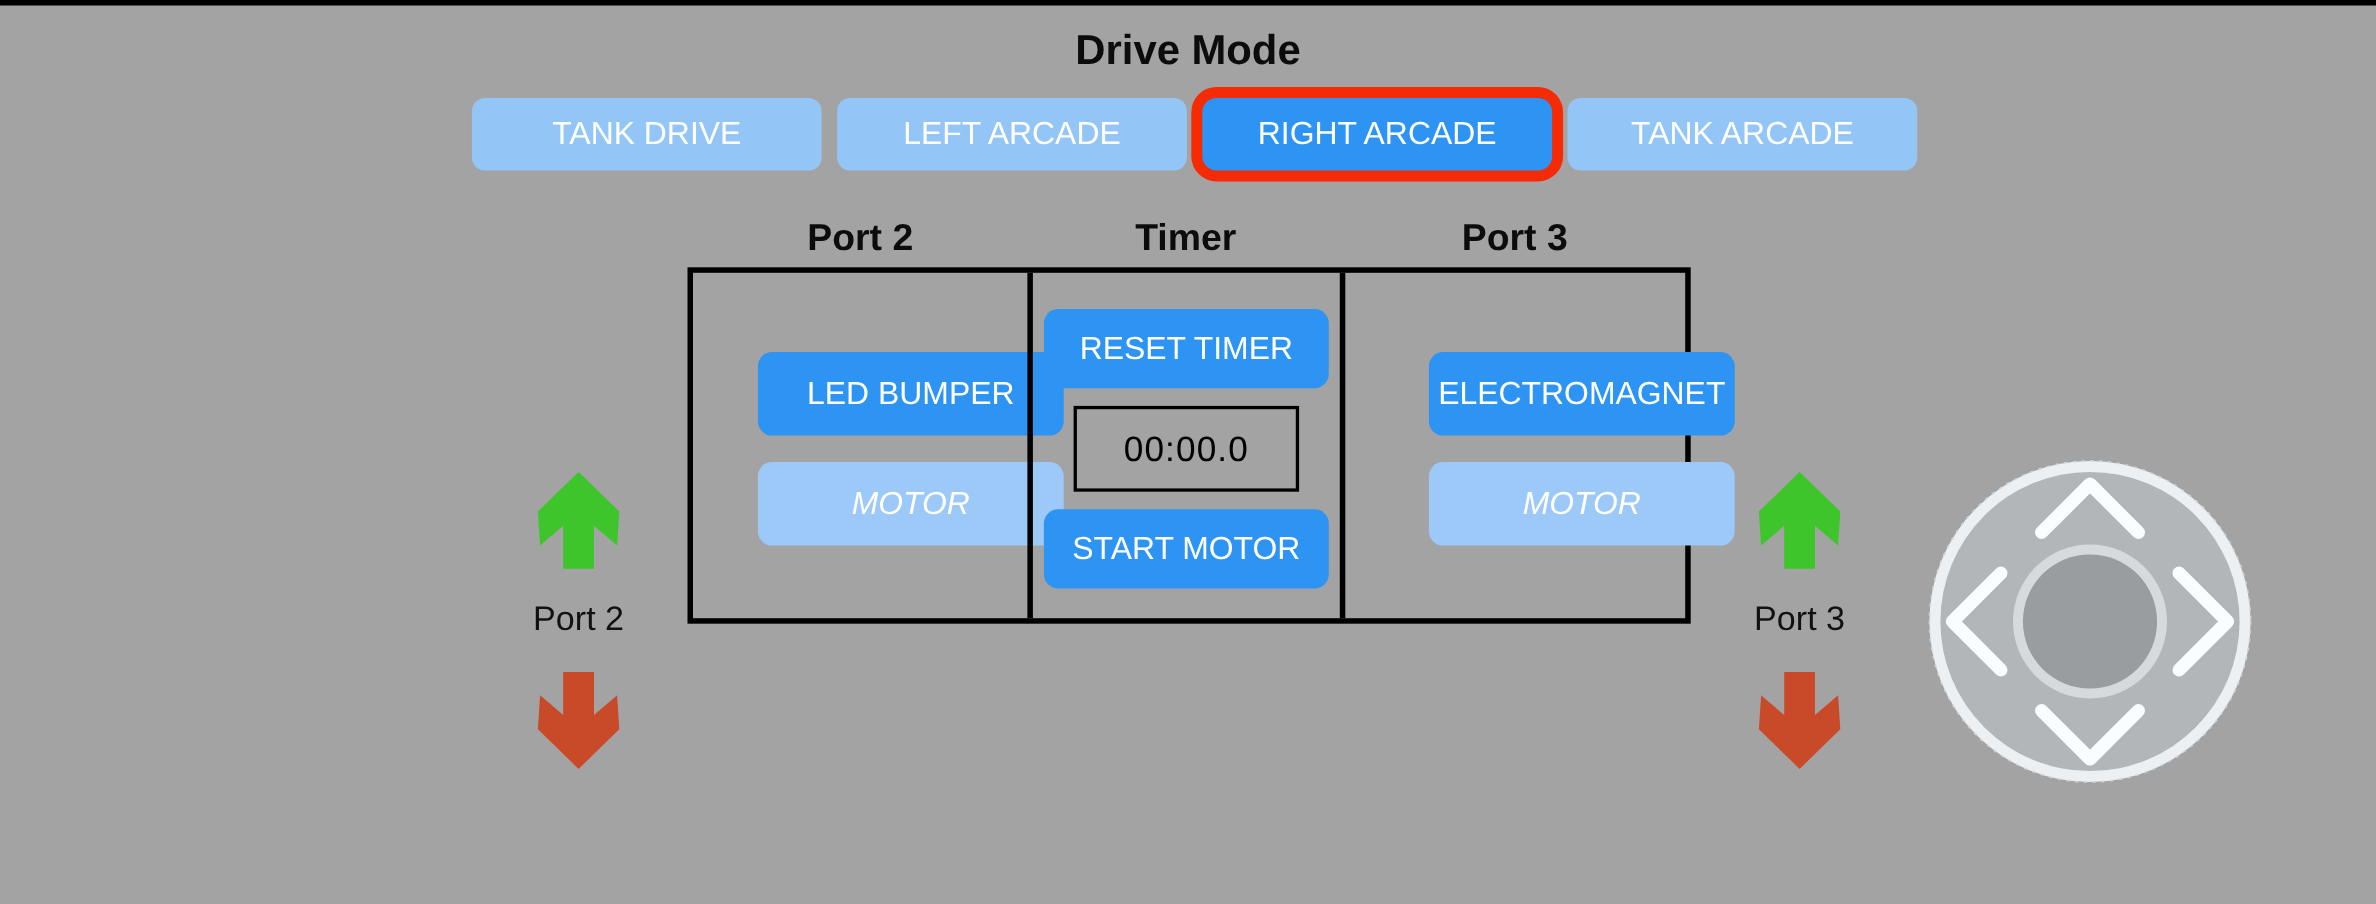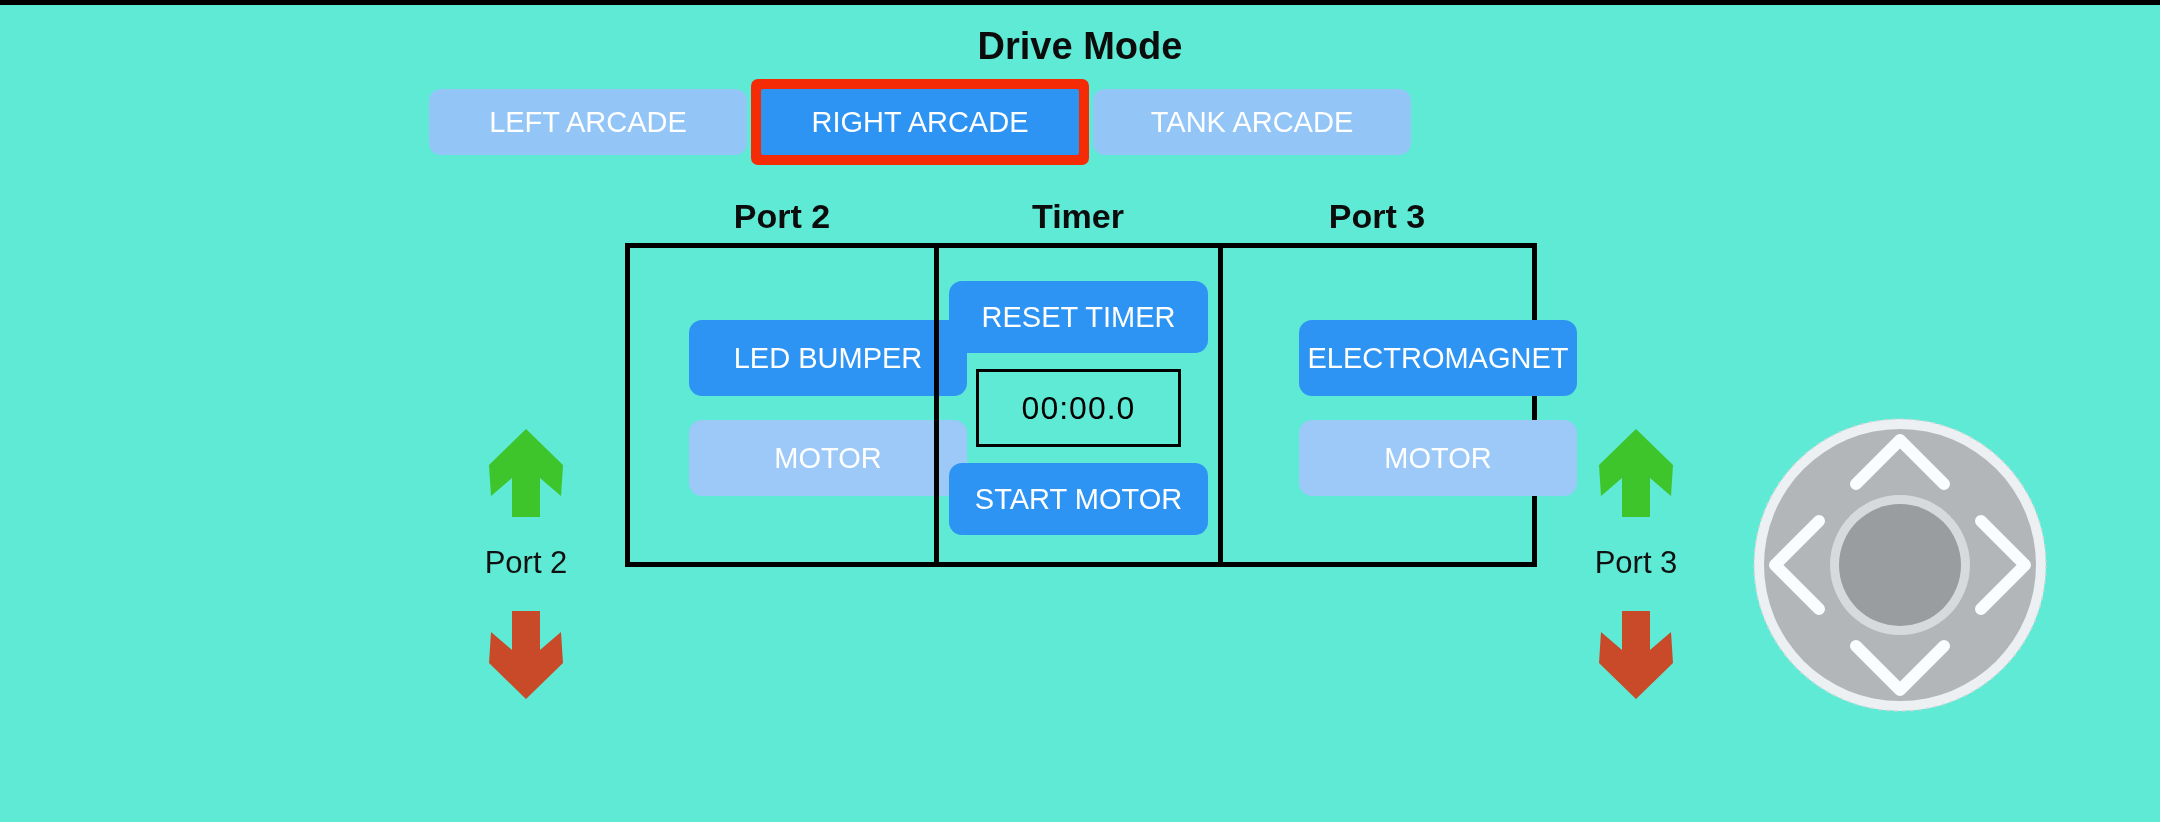--- a/index.html
+++ b/index.html
@@ -1,20 +1,20 @@
 <!DOCTYPE html>
 <html><head>
 <meta charset="utf-8">
 <style>
   html, body { margin: 0; padding: 0; background: #f3f7f9; }
   #app {
     position: relative;
     width: 2160px;
     height: 822px;
-    background: #5eead4;
+    background: #a3a3a3;
     border-top: 5px solid #000;
     box-sizing: border-box;
     font-family: "Liberation Sans", sans-serif;
     overflow: hidden;
   }
   .page-title {
     position: absolute;
     top: 20px; left: 0; right: 0;
     text-align: center;
     font-size: 38px;
@@ -34,21 +34,21 @@
     border-radius: 12px;
     background: #93c6f7;
     color: #ffffff;
     font-size: 29px;
     font-family: "Liberation Sans", sans-serif;
     cursor: pointer;
     padding: 0;
   }
   .drive-btn.selected {
     background: #2e94f3;
-    border-radius: 2px;
+    border-radius: 13px;
     box-shadow: 0 0 0 10px #f52b05;
   }
   
   .col-header {
     position: absolute;
     top: 192px;
     width: 220px;
     text-align: center;
     font-size: 34px;
     font-weight: 700;
@@ -79,21 +79,21 @@
     font-family: "Liberation Sans", sans-serif;
     cursor: pointer;
     padding: 1px;
   }
   .pbtn.on  { background: #2e94f3; }
   .pbtn.off { background: #9cc9f8; }
   .col-port2 .pbtn, .col-port3 .pbtn { width: 278px; height: 76px; margin-left: 46px; }
   .col-port2 .pbtn { left: 13px; }
   .col-port3 .pbtn { left: 30px; }
   .pbtn.row-top { top: 72px; }
-  .pbtn.row-bottom { top: 172px; }
+  .pbtn.row-bottom { top: 172px; font-style: italic; }
   .timer-btn {
     left: 10px; width: 259px; height: 72px;
     background: #2e94f3;
   }
   #reset-timer { top: 33px; }
   #start-timer { top: 215px; }
   .timer-display {
     position: absolute;
     left: 37px; top: 121px;
     width: 205px; height: 78px;
@@ -128,20 +128,21 @@
   .joystick { position: absolute; left: 1752px; top: 412px; cursor: grab; }
 </style>
 </head>
 <body>
 
 <div id="app">
 
   <div class="page-title">Drive Mode</div>
 
   <div class="drive-row">
+    <button class="drive-btn">TANK DRIVE</button>
     <button class="drive-btn">LEFT ARCADE</button>
     <button class="drive-btn selected">RIGHT ARCADE</button>
     <button class="drive-btn">TANK ARCADE</button>
   </div>
 
   <div class="col-header" id="hdr-port2">Port 2</div>
   <div class="col-header" id="hdr-timer">Timer</div>
   <div class="col-header" id="hdr-port3">Port 3</div>
 
   <div class="panel">

